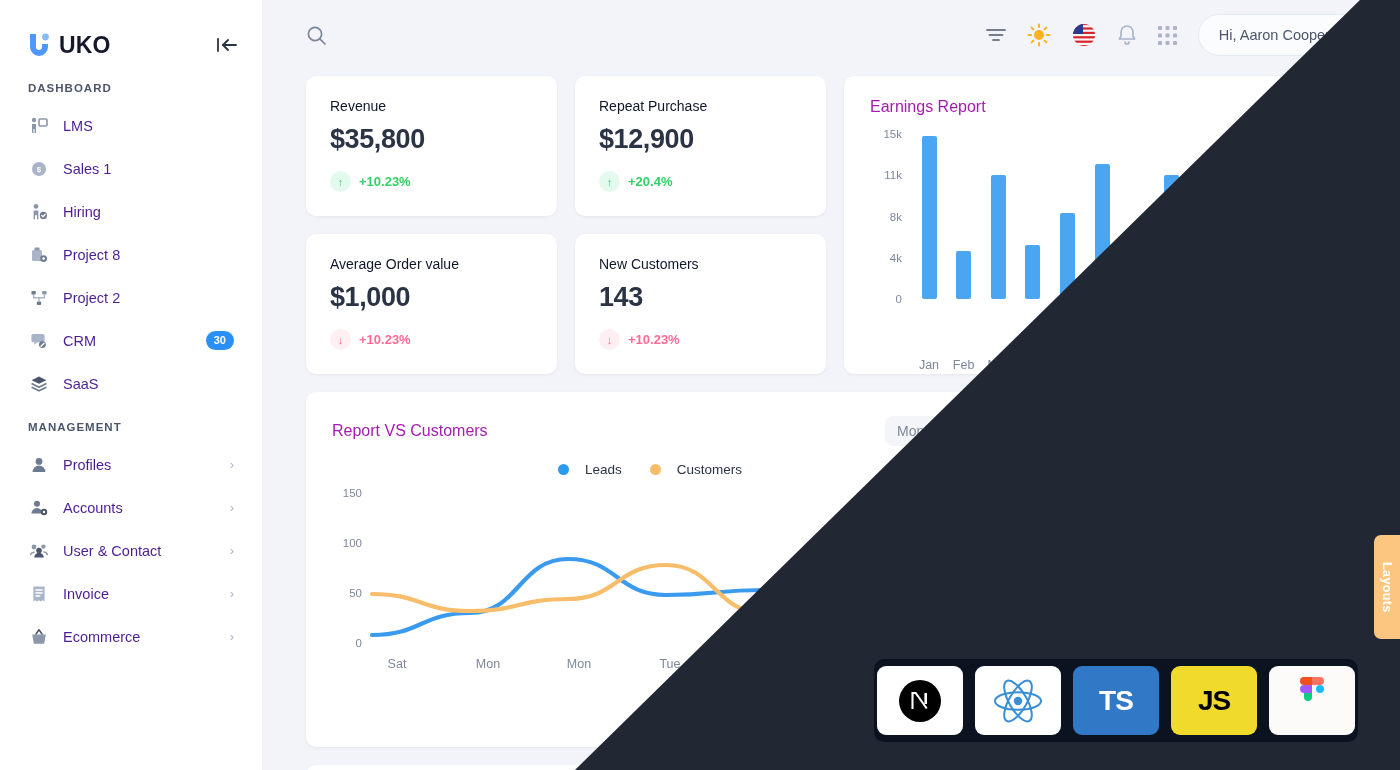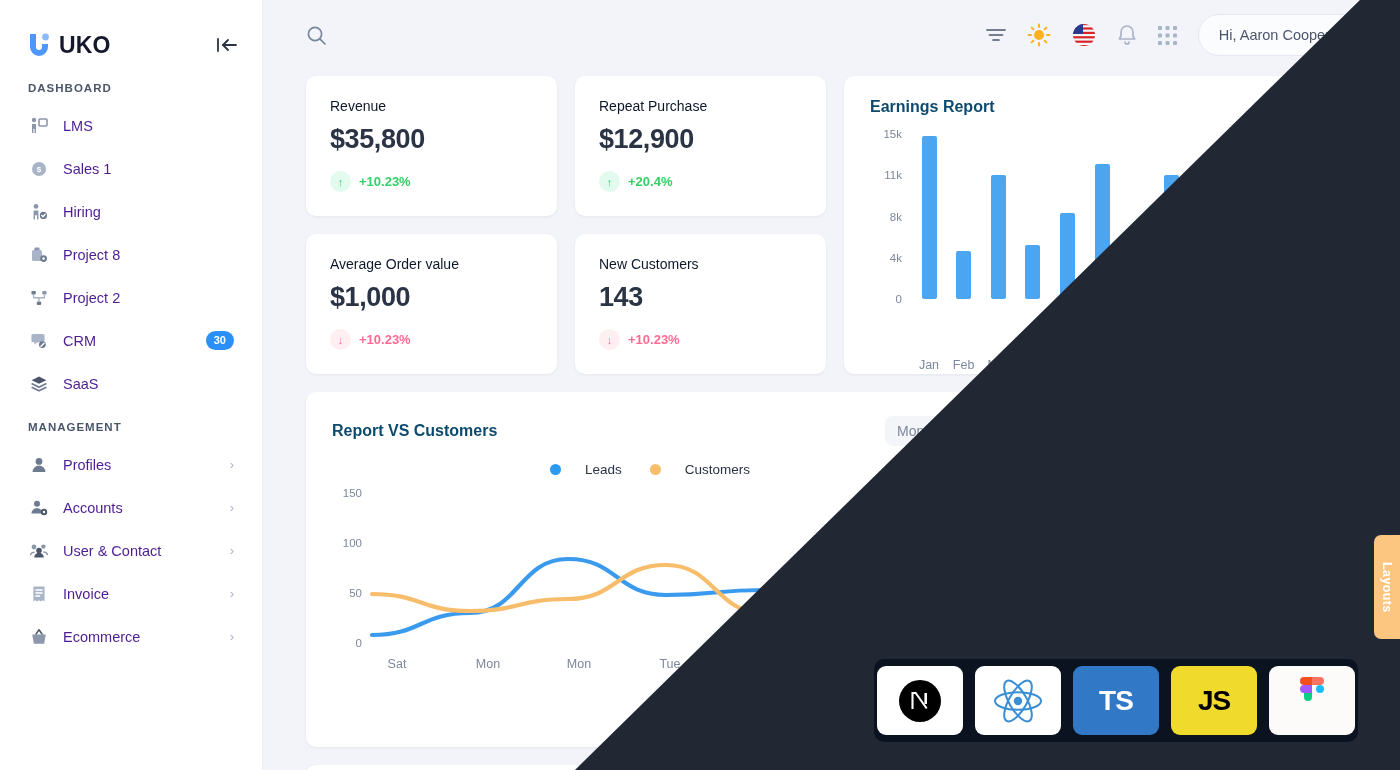--- a/index.html
+++ b/index.html
@@ -83,21 +83,21 @@
   }
   .delta-up { background: #e3fbef; color: #33d067; }
   .delta-down { background: #fdeff2; color: #ff6b93; }
   .delta-text { font-size: 13px; font-weight: 600; }
   .delta-text.up { color: #33d067; }
   .delta-text.down { color: #ff6b93; }
 
   
   .earn-card { flex: 1; padding: 22px 26px 14px; height: 298px; position: relative; }
   .card-head { display: flex; align-items: center; justify-content: space-between; }
-  .card-title { font-size: 16px; font-weight: 700; color: #0c4a6e; }
+  .card-title { font-size: 16px; font-weight: 400; color: #a21caf; }
   .month-plain { display: flex; align-items: center; gap: 11px; font-size: 14.5px; color: #2b3445; cursor: pointer; }
   .bars-wrap { display: flex; margin-top: 18px; height: 215px; }
   .y-axis { width: 32px; position: relative; height: 165px; }
   .y-axis span {
     position: absolute; right: 0; font-size: 11.5px; color: #7d879c;
     transform: translateY(-50%);
   }
   .bars {
     flex: 1; display: flex; align-items: flex-end; justify-content: space-between;
     height: 165px; padding: 0 6px 0 12px;
@@ -108,21 +108,21 @@
   .x-axis span { font-size: 12.5px; color: #7d879c; width: 30px; text-align: center; }
 
   
   .row2 { display: flex; gap: 18px; margin-top: 18px; }
   .leads-card { width: 688px; height: 355px; padding: 24px 26px 10px; }
   .select-pill {
     background: #f3f5f9; border-radius: 8px; padding: 7px 12px;
     display: flex; align-items: center; gap: 9px; font-size: 14px; color: #7d879c; cursor: pointer;
   }
   .legend { display: flex; justify-content: center; gap: 28px; margin-top: 16px; }
-  .legend-item { display: flex; align-items: center; gap: 24px; font-size: 13.5px; color: #2b3445; }
+  .legend-item { display: flex; align-items: center; gap: 16px; font-size: 13.5px; color: #2b3445; }
   .dot { width: 11px; height: 11px; border-radius: 50%; }
   .lc-body { display: flex; margin-top: 6px; }
   .lc-y { width: 34px; position: relative; height: 150px; margin-top: 10px; }
   .lc-y span { position: absolute; right: 4px; font-size: 11.5px; color: #7d879c; transform: translateY(-50%); }
   .lc-x { display: flex; justify-content: space-between; padding: 6px 0 0 40px; }
   .lc-x span { font-size: 12.5px; color: #7d879c; width: 50px; text-align: center; }
 
   
   .proj-card {
     flex: 1; background: #252b36; border-radius: 10px;

